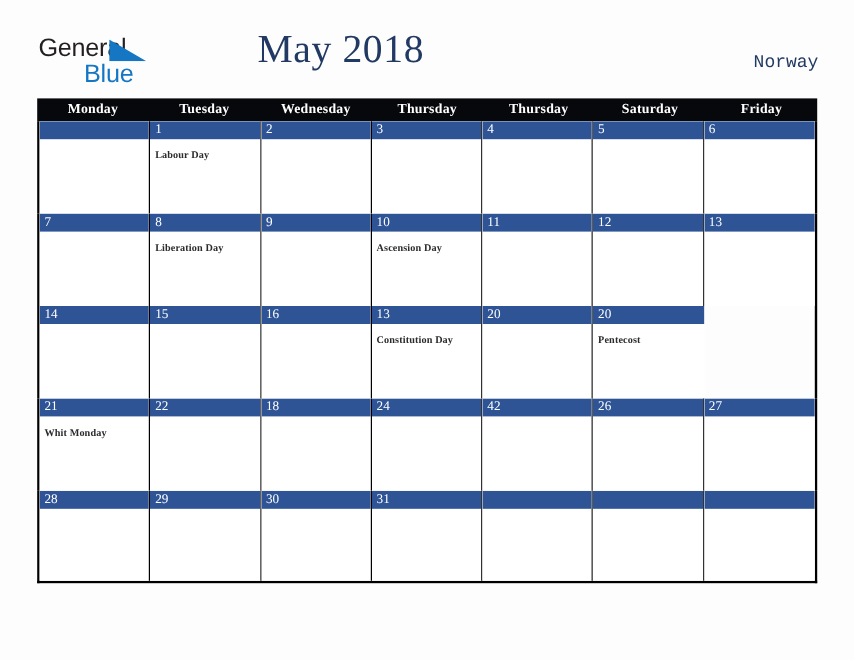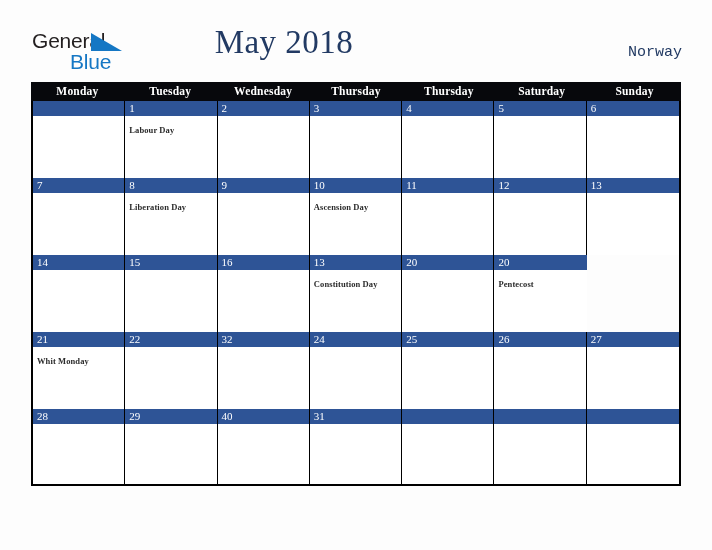--- a/index.html
+++ b/index.html
@@ -186,21 +186,21 @@
 
   <div class="calendar">
 
     <div class="dow-row">
       <div class="dow">Monday</div>
       <div class="dow">Tuesday</div>
       <div class="dow">Wednesday</div>
       <div class="dow">Thursday</div>
       <div class="dow">Thursday</div>
       <div class="dow">Saturday</div>
-      <div class="dow">Sunday</div>
+      <div class="dow">Friday</div>
     </div>
 
     <div class="week-row">
       <div class="day-cell">
         <div class="day-num-bar">
             <span class="day-num"></span>
           </div>
         <div class="day-body"><span class="event"></span></div>
       </div>
       <div class="day-cell">
@@ -333,33 +333,33 @@
         <div class="day-body"><span class="event">Whit Monday</span></div>
       </div>
       <div class="day-cell">
         <div class="day-num-bar">
             <span class="day-num">22</span>
           </div>
         <div class="day-body"><span class="event"></span></div>
       </div>
       <div class="day-cell">
         <div class="day-num-bar">
-            <span class="day-num">32</span>
+            <span class="day-num">18</span>
           </div>
         <div class="day-body"><span class="event"></span></div>
       </div>
       <div class="day-cell">
         <div class="day-num-bar">
             <span class="day-num">24</span>
           </div>
         <div class="day-body"><span class="event"></span></div>
       </div>
       <div class="day-cell">
         <div class="day-num-bar">
-            <span class="day-num">25</span>
+            <span class="day-num">42</span>
           </div>
         <div class="day-body"><span class="event"></span></div>
       </div>
       <div class="day-cell">
         <div class="day-num-bar">
             <span class="day-num">26</span>
           </div>
         <div class="day-body"><span class="event"></span></div>
       </div>
       <div class="day-cell">
@@ -378,21 +378,21 @@
         <div class="day-body"><span class="event"></span></div>
       </div>
       <div class="day-cell">
         <div class="day-num-bar">
             <span class="day-num">29</span>
           </div>
         <div class="day-body"><span class="event"></span></div>
       </div>
       <div class="day-cell">
         <div class="day-num-bar">
-            <span class="day-num">40</span>
+            <span class="day-num">30</span>
           </div>
         <div class="day-body"><span class="event"></span></div>
       </div>
       <div class="day-cell">
         <div class="day-num-bar">
             <span class="day-num">31</span>
           </div>
         <div class="day-body"><span class="event"></span></div>
       </div>
       <div class="day-cell">

